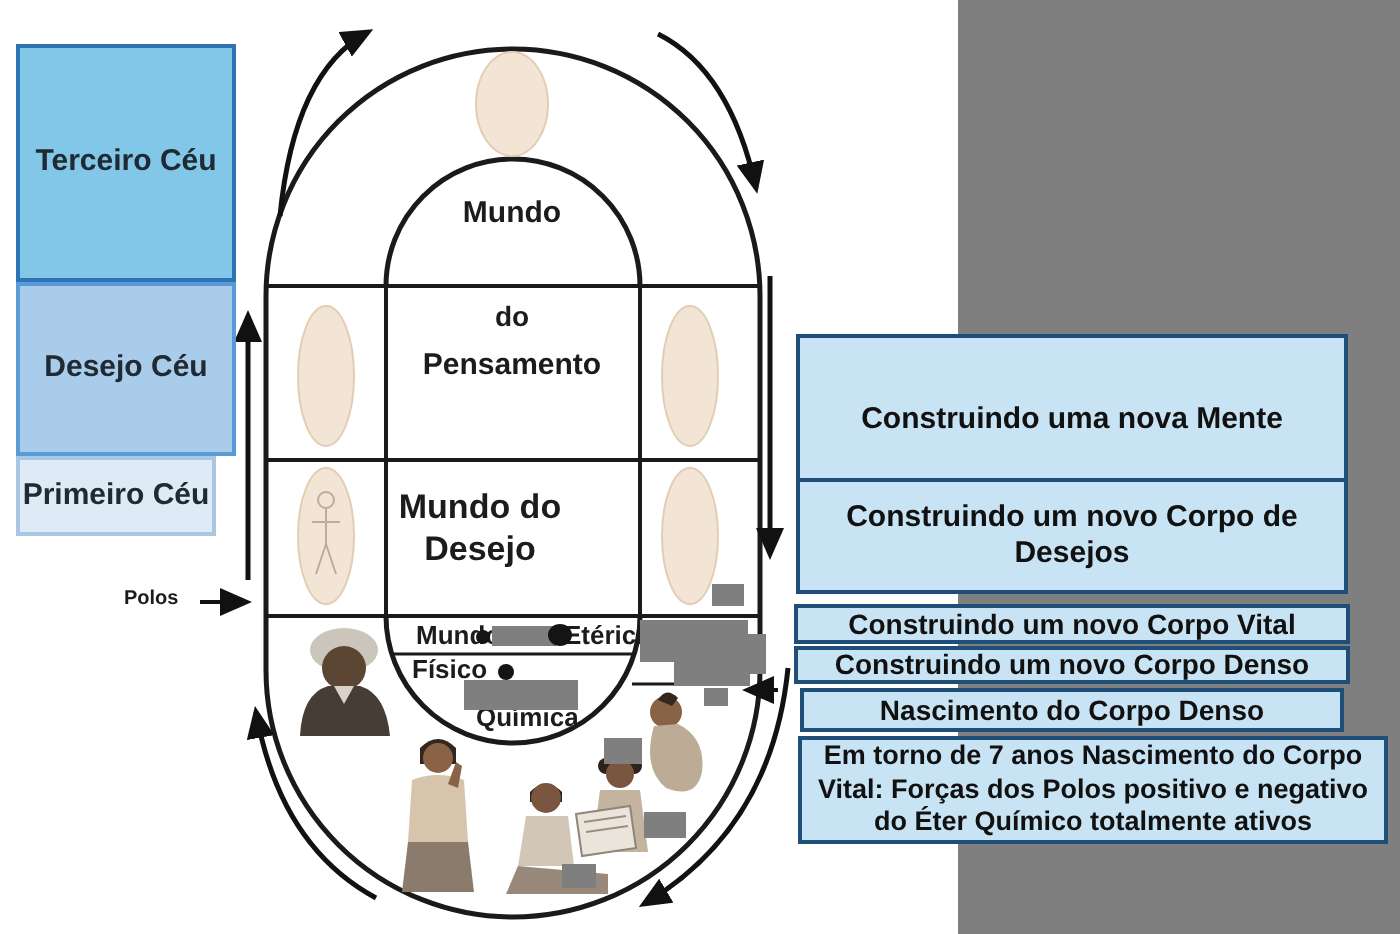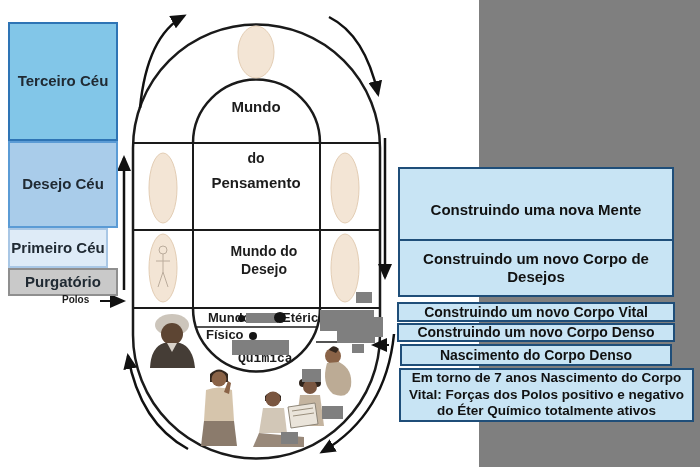--- a/index.html
+++ b/index.html
@@ -23,25 +23,25 @@
   .rb3{left:397px;top:302px;width:278px;height:20px;font-size:14px;}
   .rb4{left:397px;top:323px;width:278px;height:19px;font-size:14px;}
   .rb5{left:400px;top:344px;width:272px;height:22px;font-size:14px;}
   .rb6{left:399px;top:368px;width:295px;height:54px;font-size:13.5px;font-weight:bold;line-height:1.25;padding:1px 3px;}
   
   .t{position:absolute;color:#1c1c1c;font-weight:bold;}
   .tc{text-align:center;}
   .t-mundo{left:216px;top:98px;width:80px;font-size:15px;}
   .t-do{left:216px;top:150px;width:80px;font-size:14px;}
   .t-pens{left:196px;top:174px;width:120px;font-size:15px;}
-  .t-desejo{left:214px;top:243px;width:100px;font-size:14px;line-height:1.25;}
+  .t-desejo{left:190px;top:243px;width:100px;font-size:17px;line-height:1.25;}
   .t-fmundo{left:208px;top:310px;font-size:13px;}
   .t-eterica{left:282px;top:310px;font-size:13px;}
   .t-fisico{left:206px;top:327px;font-size:13px;text-align:center;}
-  .t-quimica{left:238px;top:351px;font-size:13px;font-family:Liberation Mono, monospace;}
+  .t-quimica{left:238px;top:351px;font-size:13px;}
   .t-morte{left:62px;top:294px;font-size:10px;}
   
   .blob{position:absolute;background:#7f7f7f;}
   .dot{position:absolute;background:#141414;border-radius:50%;}
 </style>
 </head>
 <body>
 
 <div class="stage">
 
@@ -122,21 +122,20 @@
         <circle cx="333" cy="356" r="8" fill="#8a6347"></circle>
         <path d="M329 350 Q333 343 339 349 L336 353 Z" fill="#33271e"></path>
         <path d="M327 363 Q321 384 333 394 Q348 400 351 386 Q353 369 339 362 Z" fill="#bcab95"></path>
       </g>
     </g>
   </svg>
 
   <div class="abs lbox lb1">Terceiro Céu</div>
   <div class="abs lbox lb2">Desejo Céu</div>
   <div class="abs lbox lb3">Primeiro Céu</div>
-  <div class="abs lbox lb4">Purgatório</div>
   <div class="t t-morte">Polos</div>
 
   <div class="t tc t-mundo">Mundo</div>
   <div class="t tc t-do">do</div>
   <div class="t tc t-pens">Pensamento</div>
   <div class="t tc t-desejo">Mundo do Desejo</div>
   <div class="t t-fmundo">Mundo</div>
   <div class="t t-eterica">Etérica</div>
   <div class="t t-fisico">Físico</div>
   <div class="t t-quimica">Química</div>

